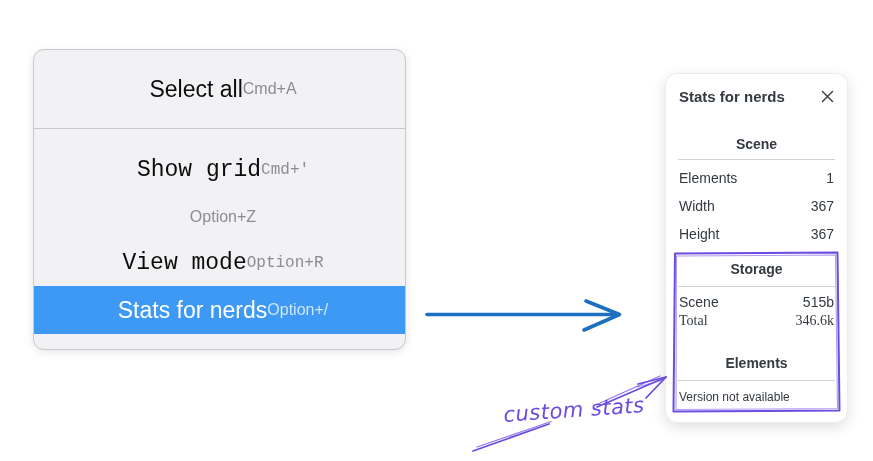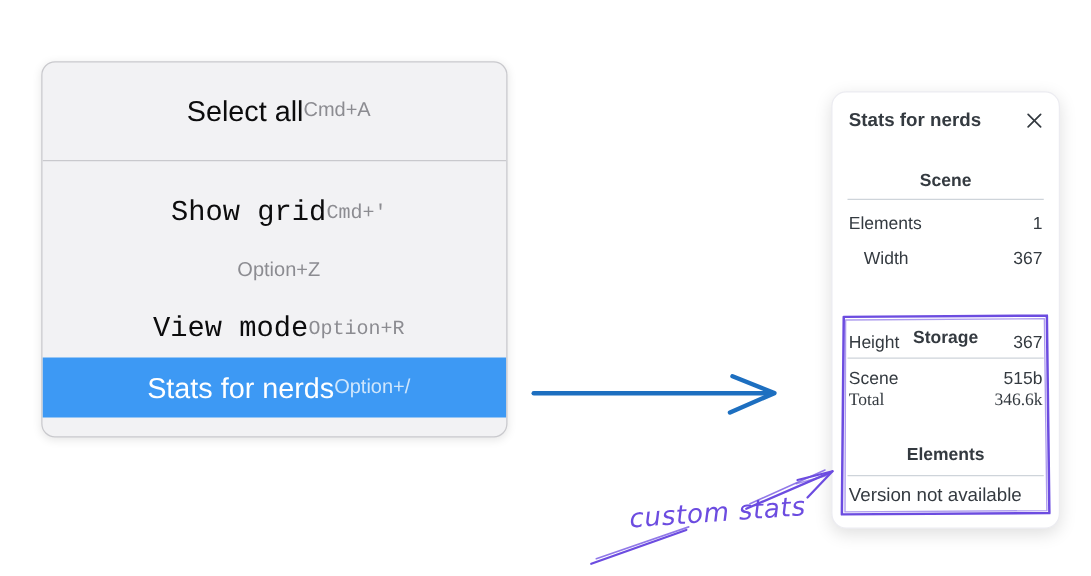--- a/index.html
+++ b/index.html
@@ -51,25 +51,25 @@
   .section-heading{text-align:center;font-weight:bold;font-size:14px;}
   .h-scene{top:60px;}
   .h-storage{top:185px;}
   .h-version{top:279px;}
   .p-divider{position:absolute;left:12px;right:12px;height:1px;background:var(--divider_gray,#ced4da);}
   .d1{top:85px;}
   .d2{top:212px;}
   .d3{top:306px;}
   .stat-row{display:flex;justify-content:space-between;}
   .r-elements{top:94px;}
-  .r-width{top:122px;margin-left:12px;}
-  .r-height{top:150px;margin-top:39px;}
+  .r-width{top:122px;}
+  .r-height{top:150px;}
   .r-scene{top:218px;}
   .r-total{top:237px;font-family:Liberation Serif, serif;}
-  .panel-note{top:313px;font-size:15px;white-space:nowrap;}
+  .panel-note{top:313px;font-size:12px;white-space:nowrap;}
 
   
   .annot-svg{position:absolute;left:0;top:0;pointer-events:none;}
   .blue-stroke{stroke:var(--arrow_blue,#1d6fc0);fill:none;}
   .purple-stroke{stroke:var(--annotation_purple,#6c4ce0);fill:none;}
   .custom-stats-label{
     position:absolute;left:494px;top:398px;width:160px;
     text-align:center;
     font-family:"DejaVu Sans",sans-serif;font-style:italic;
     font-size:21px;letter-spacing:0.5px;

